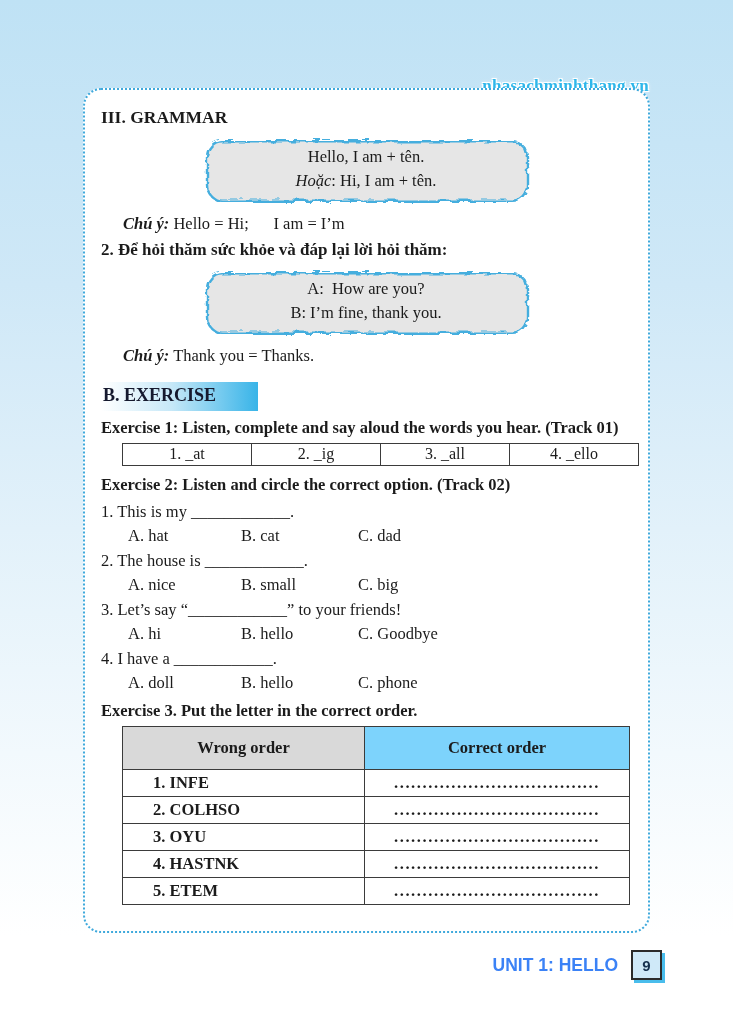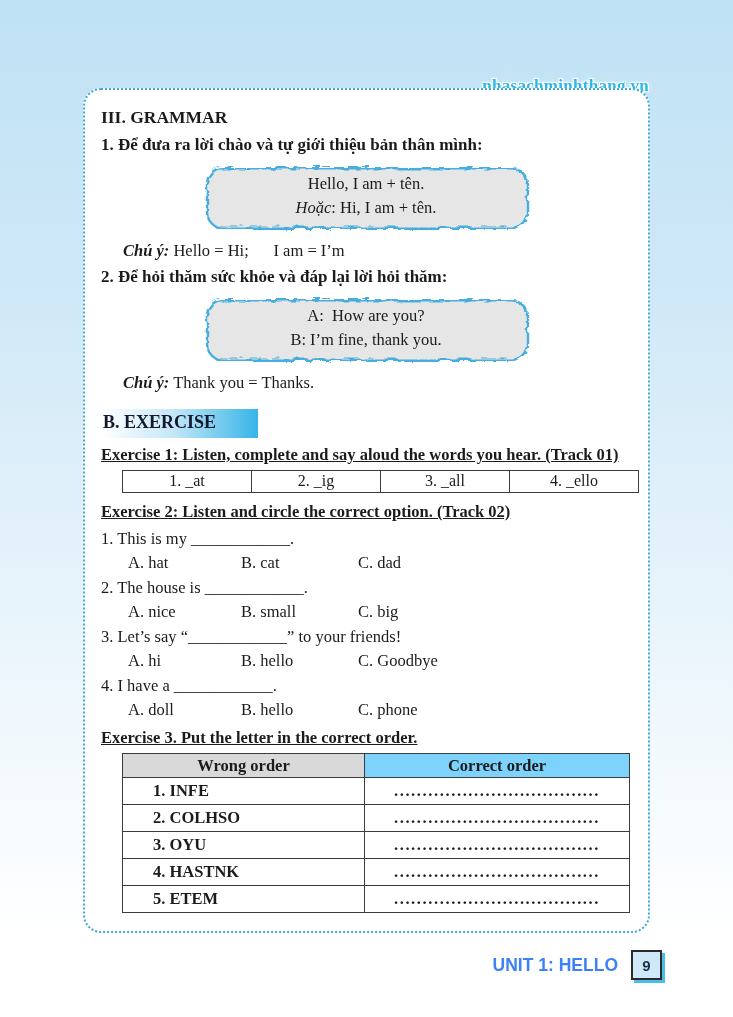--- a/index.html
+++ b/index.html
@@ -40,40 +40,40 @@
   .note-label { font-weight:bold; font-style:italic; }
 
   
   .section-heading-wrap { margin:16px 0 6px 0; }
   .section-heading {
     display:inline-block; font-size:18px; font-weight:bold; color:#15192e;
     padding:3px 42px 5px 2px;
     background:linear-gradient(90deg,rgba(255,255,255,0) 0%, #c6e8f8 45%, #38b4e8 100%);
   }
 
-  .ex-title { font-size:16.5px; font-weight:bold; margin:7px 0 5px 0;text-decoration:underline; }
+  .ex-title { font-size:16.5px; font-weight:bold; margin:7px 0 5px 0; }
 
   
   table { border-collapse:collapse; }
   .t1 { width:517px; margin:3px 0 9px 21px;border-radius:8px; }
   .t1 td {
     width:25%; border:1.6px solid #3b3b3b; text-align:center;
     font-size:16px; padding:1px 0 2px 0;
   }
 
   
   .questions { font-size:16.5px; }
   .q-text { margin:1px 0 1px 0; line-height:23px; }
   .q-opts { display:flex; margin:0 0 2px 27px; line-height:23px; }
   .q-opts .opt-a { width:113px; }
   .q-opts .opt-b { width:117px; }
 
   
   .t3 { width:508px; margin:5px 0 0 21px; }
-  .t3 th { border:1.8px solid #3b3b3b; font-size:16.5px; height:24px; font-weight:bold; }
+  .t3 th { border:1.8px solid #3b3b3b; font-size:16.5px; height:43px; font-weight:bold; }
   .t3 td { border:1.8px solid #3b3b3b; font-size:16.5px; height:27px; }
   .t3 th.col-wrong { background:#d9d9d9; width:242px; }
   .t3 th.col-correct { background:#7dd3fc; }
   .t3 td.cell-wrong { font-weight:bold; padding-left:30px; text-align:left; }
   .t3 td.cell-correct { font-weight:bold; text-align:center; letter-spacing:1.6px; }
 
   
   .footer {
     position:absolute; top:950px; right:71px;
     display:flex; align-items:center; gap:13px;
@@ -98,21 +98,20 @@
     </filter>
   </defs>
 </svg>
 
 <div class="watermark">nhasachminhthang.vn</div>
 
 <div class="card">
 
   <div class="grammar-heading">III. GRAMMAR</div>
 
-  <div class="rule-title">1. Để đưa ra lời chào và tự giới thiệu bản thân mình:</div>
 
   <div class="wavy-box">
     <svg class="wavy-bg" viewBox="0 0 330 66" preserveAspectRatio="none" aria-hidden="true">
       <rect x="5" y="5" width="320" height="56" rx="15" fill="#e6e6e6" stroke="#45aede" stroke-width="2.4" filter="url(#wavy-edge)"></rect>
     </svg>
     <div class="line">Hello, I am + tên.</div>
     <div class="line"><i>Hoặc</i><span>: Hi, I am + tên.</span></div>
   </div>
 
   <div class="note">

